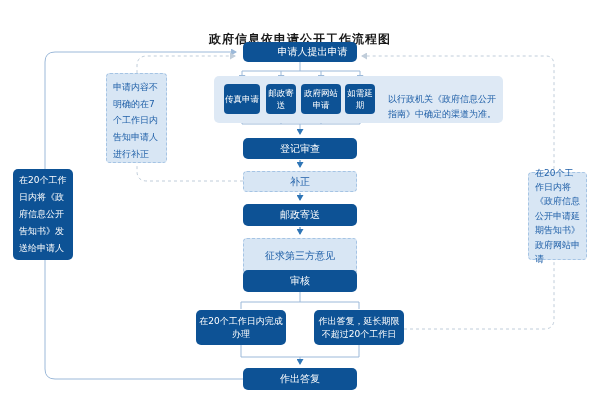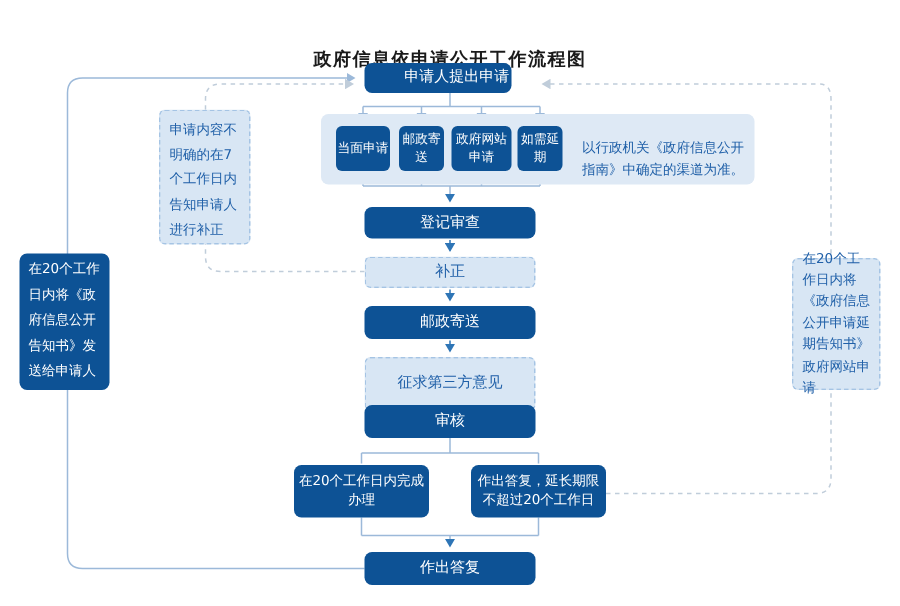--- a/index.html
+++ b/index.html
@@ -73,23 +73,23 @@
 
   <path d="M243,181 H147 Q137,181 137,171 V66 Q137,56 147,56 H235" fill="none" stroke="#c0cdda" stroke-width="1" stroke-dasharray="3 3" marker-end="url(#aD)"></path>
 
   <path d="M404,329 H544 Q554,329 554,319 V66 Q554,56 546,56 H362" fill="none" stroke="#c0cdda" stroke-width="1" stroke-dasharray="3 3" marker-end="url(#aD)"></path>
 </svg>
 
 <div id="title">政府信息依申请公开工作流程图</div>
 
 <div class="abs container" style="left:214px;top:76px;width:289px;height:47px;"></div>
 
-<div class="abs dark" style="left:243px;top:42px;width:98px;height:20px;padding-left:25px;">申请人提出申请</div>
+<div class="abs dark" style="left:243px;top:42px;width:114px;height:20px;padding-left:25px;">申请人提出申请</div>
 
-<div class="abs dark chan" style="left:224px;top:84px;width:36px;height:30px;">当面申请</div>
+<div class="abs dark chan" style="left:224px;top:84px;width:36px;height:30px;">传真申请</div>
 <div class="abs dark chan" style="left:266px;top:84px;width:30px;height:30px;">邮政寄送</div>
 <div class="abs dark chan" style="left:301px;top:84px;width:40px;height:30px;">政府网站申请</div>
 <div class="abs dark chan" style="left:345px;top:84px;width:30px;height:30px;">如需延期</div>
 
 <div class="abs note" style="left:382px;top:87px;width:122px;">以行政机关《政府信息公开指南》中确定的渠道为准。</div>
 
 <div class="abs dark" style="left:243px;top:138px;width:114px;height:21px;">登记审查</div>
 
 <div class="abs lightd" style="left:243px;top:171px;width:114px;height:21px;">补正</div>
 

